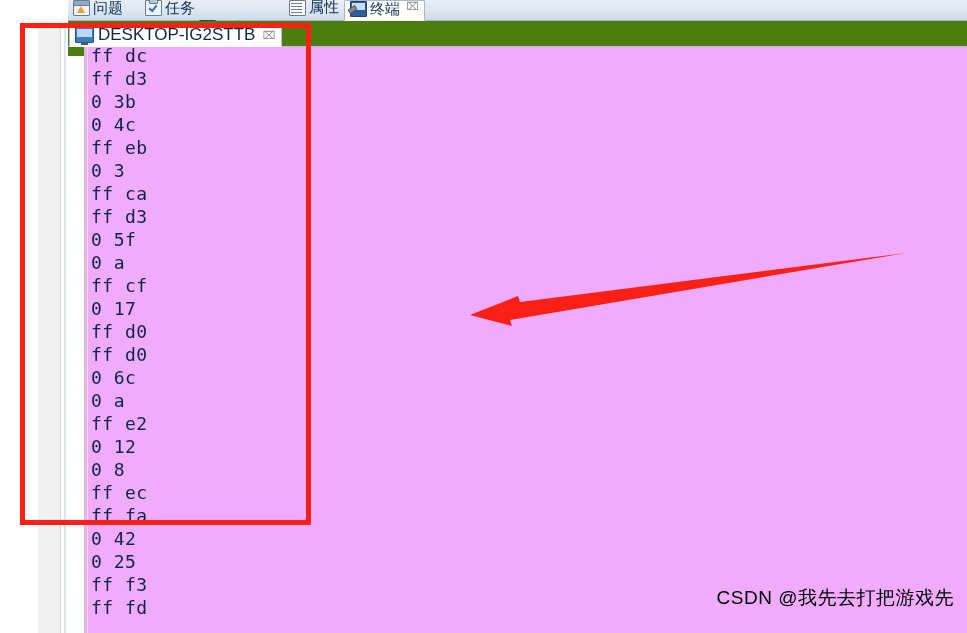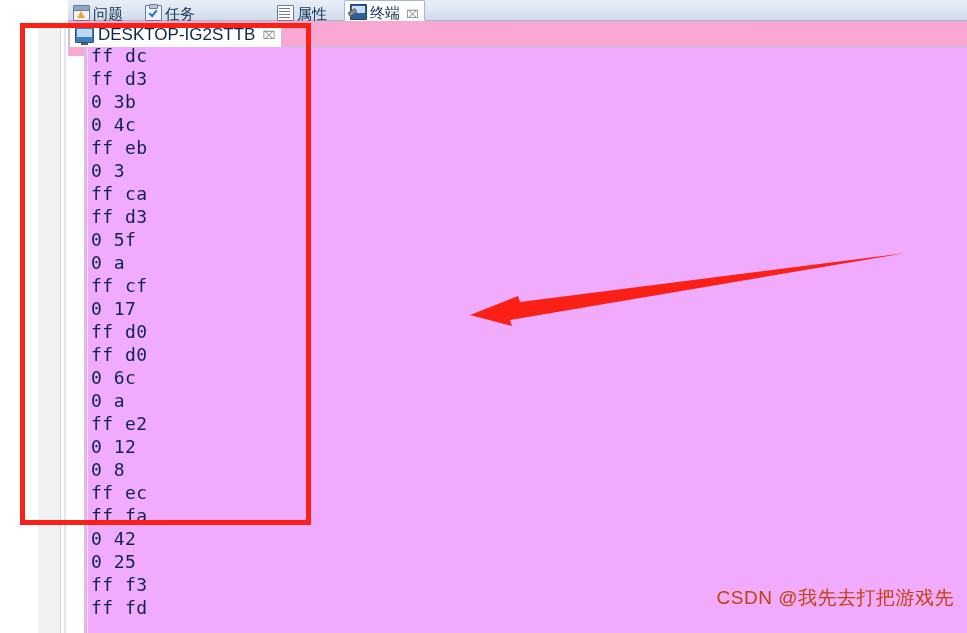--- a/index.html
+++ b/index.html
@@ -21,21 +21,21 @@
     background:#ffffff;
   }
   #view-tabbar-strip{
     position:absolute;left:68px;top:0;width:899px;height:21px;
     background:linear-gradient(to bottom,#e8eef7 0%, #dce6f2 55%, #cfdcec 100%);
     border-bottom:1px solid #a5b8cd;
     box-sizing:border-box;
   }
   .view-tab{
     position:absolute;top:0;height:21px;
-    display:flex;align-items:flex-end;gap:3px;
+    display:flex;align-items:flex-start;gap:3px;
     padding:0 5px;
     box-sizing:border-box;
     font-size:15px;
     color:#13314f;
     white-space:nowrap;
   }
   .view-tab.active{
     background:#ffffff;
     border-left:1px solid #a5b8cd;
     border-right:1px solid #a5b8cd;
@@ -85,21 +85,21 @@
 
   
   #terminal-view{
     position:absolute;left:68px;top:21px;width:899px;height:612px;
     background:#ffffff;
   }
 
   
   #term-tabrow{
     position:absolute;left:0;top:0;width:899px;height:35px;
-    background:#f9a8d4;
+    background:#4d7c0f;
   }
   #term-tabrow-underline{
     position:absolute;left:0;top:25px;width:899px;height:1px;background:#b6c3d2;
   }
   #term-tab{
     position:absolute;left:1px;top:2px;height:24px;
     display:flex;align-items:center;gap:4px;padding:0 6px 0 5px;
     background:#ffffff;
     border:1px solid #b6c3d2;border-bottom:1px solid #ffffff;
     border-radius:2px 2px 0 0;
@@ -155,21 +155,21 @@
     pointer-events:none;
   }
   #anno-arrow{
     position:absolute;left:440px;top:240px;width:490px;height:100px;
     pointer-events:none;
   }
 
   
   #watermark{
     position:absolute;right:13px;bottom:22px;
-    font-size:19px;color:#c2410c;
+    font-size:19px;color:#000000;
     font-family:"Liberation Sans", sans-serif;
     letter-spacing:0.5px;
     white-space:nowrap;
   }
 </style>
 </head>
 <body>
 
 <div id="root">
 
@@ -191,21 +191,21 @@
       <div class="view-tab" style="left:72px;">
         <span class="ic ic-tasks"></span>
         <span class="tlabel">任务</span>
       </div>
 
       <div class="view-tab" style="left:126px;margin-top:20px;">
         <span class="ic ic-console"></span>
         <span class="tlabel">控制台</span>
       </div>
 
-      <div class="view-tab" style="left:204px;">
+      <div class="view-tab" style="left:216px;font-family:Liberation Serif, serif;">
         <span class="ic ic-properties"></span>
         <span class="tlabel">属性</span>
       </div>
 
       <div class="view-tab active" style="left:276px;">
         <span class="ic ic-terminal"></span>
         <span class="tlabel">终端</span>
         <span class="tab-close">⌧</span>
       </div>
 

